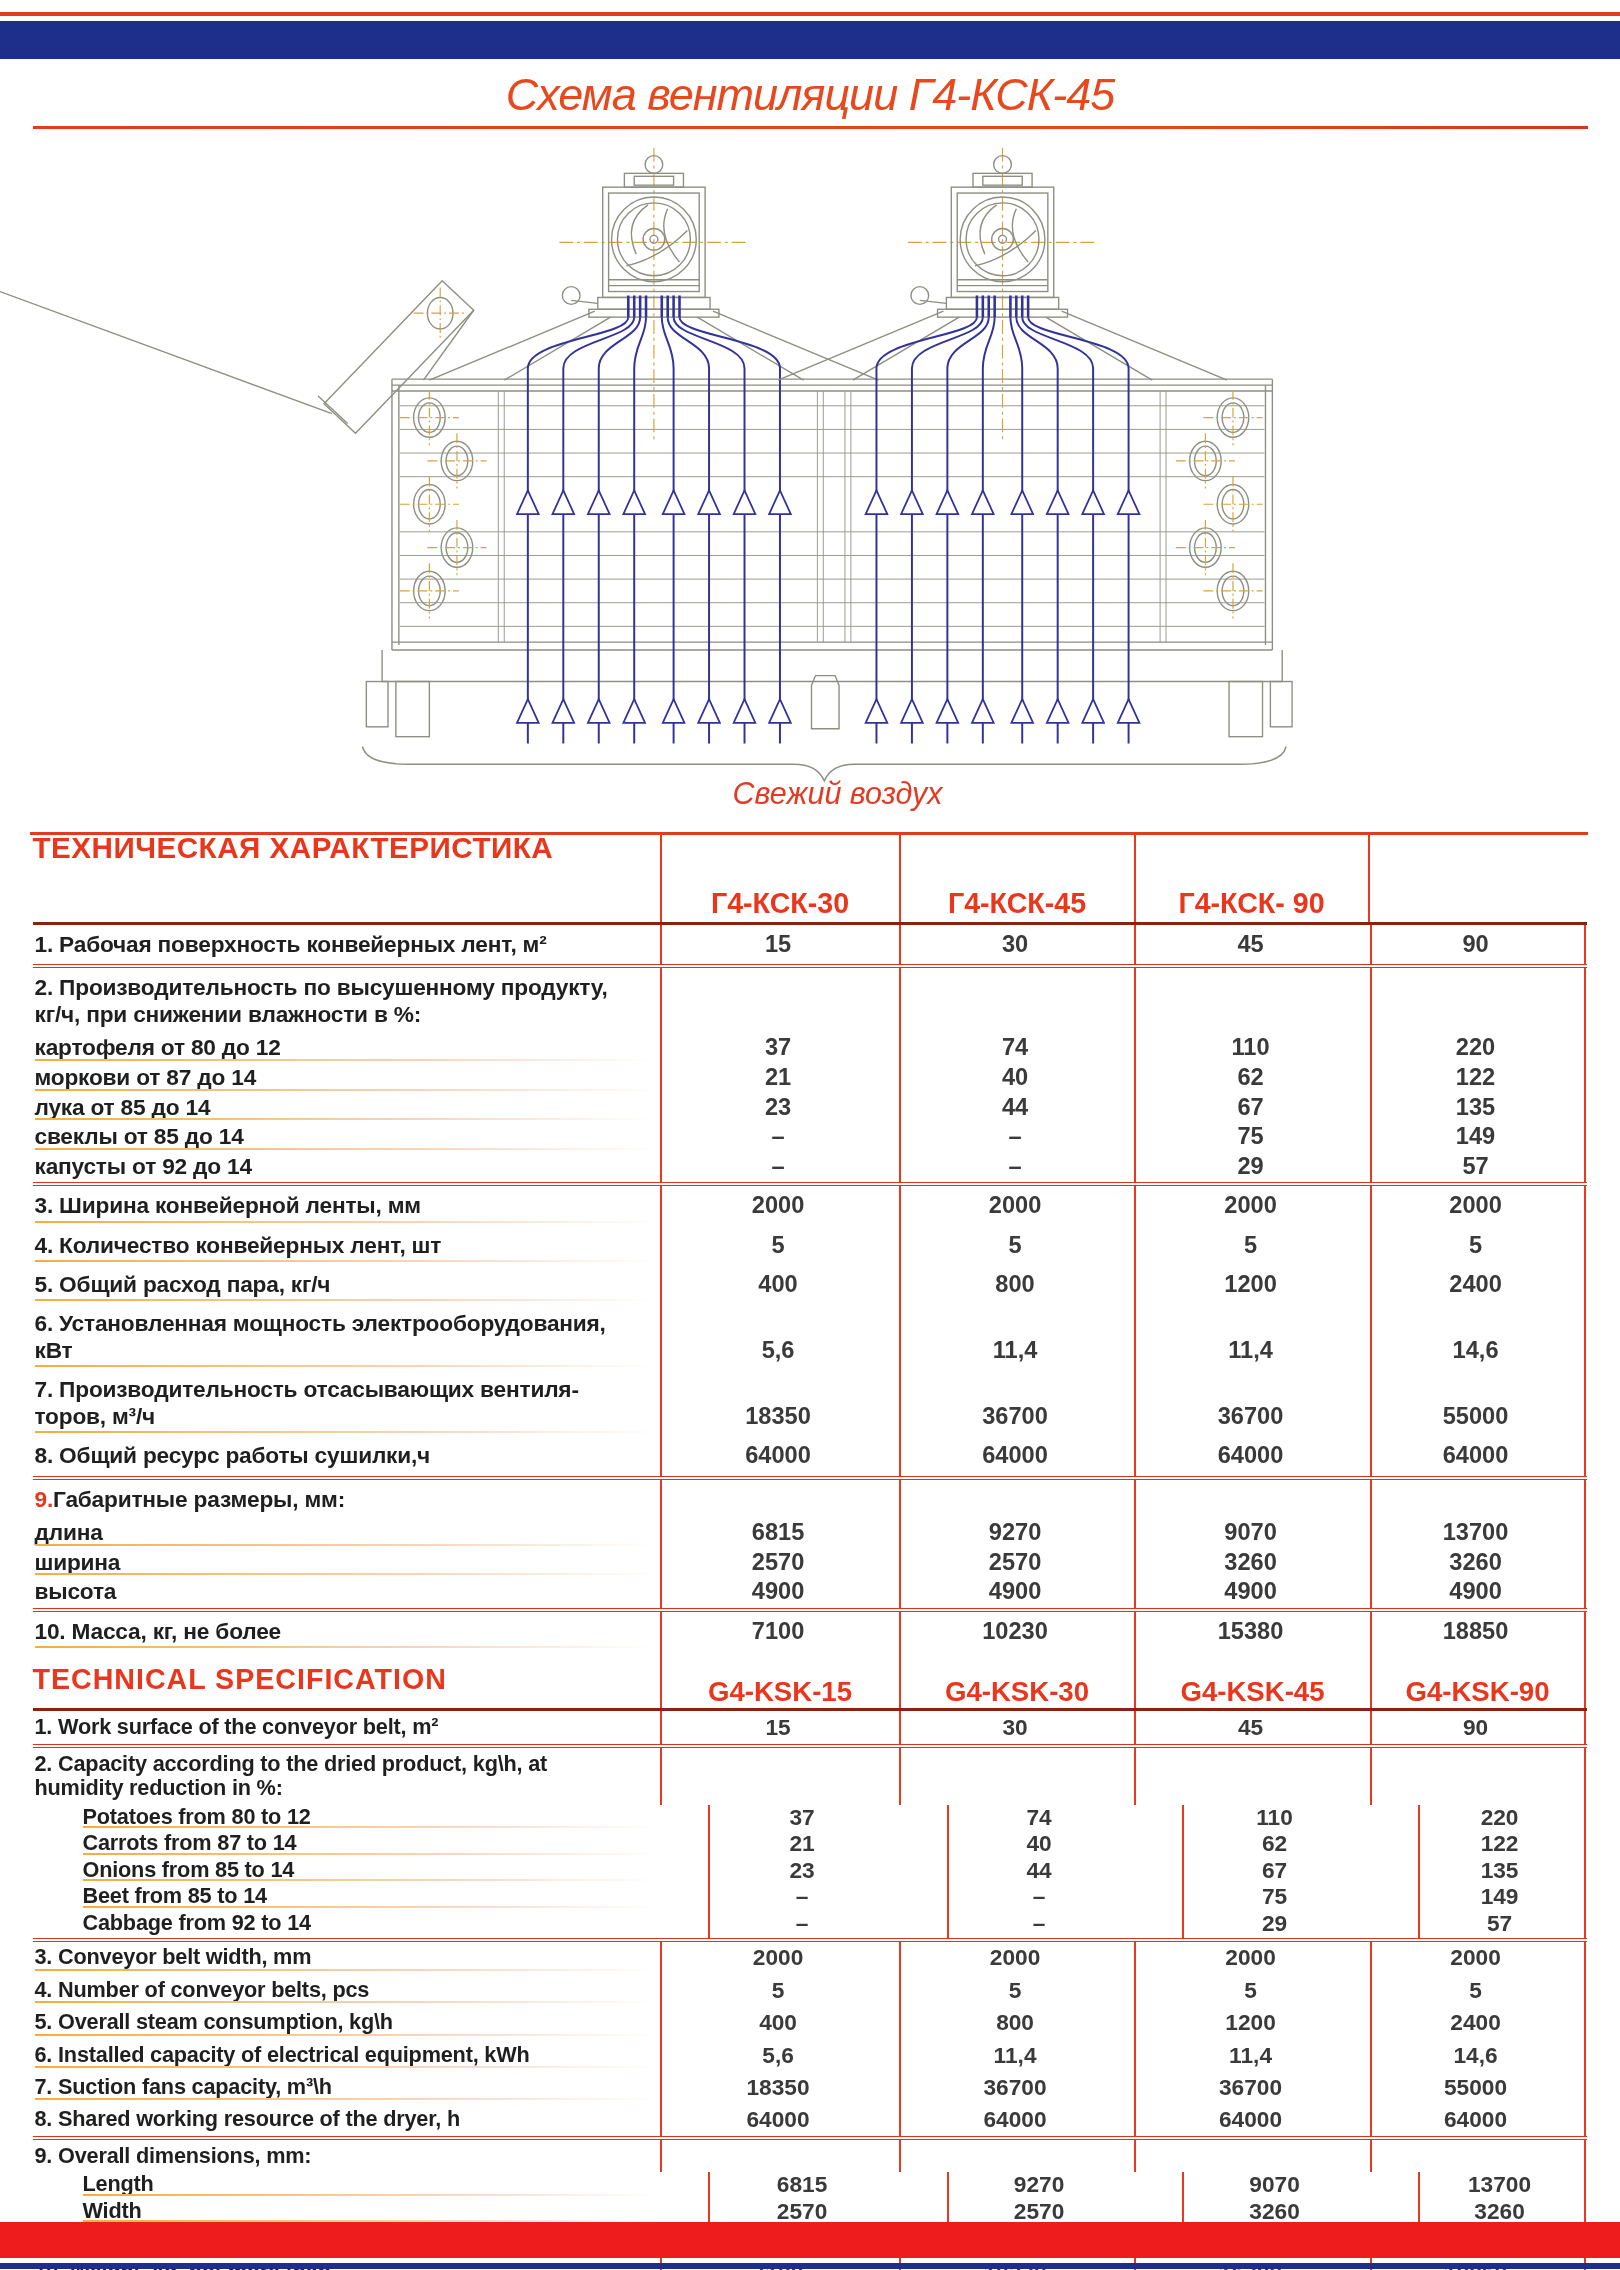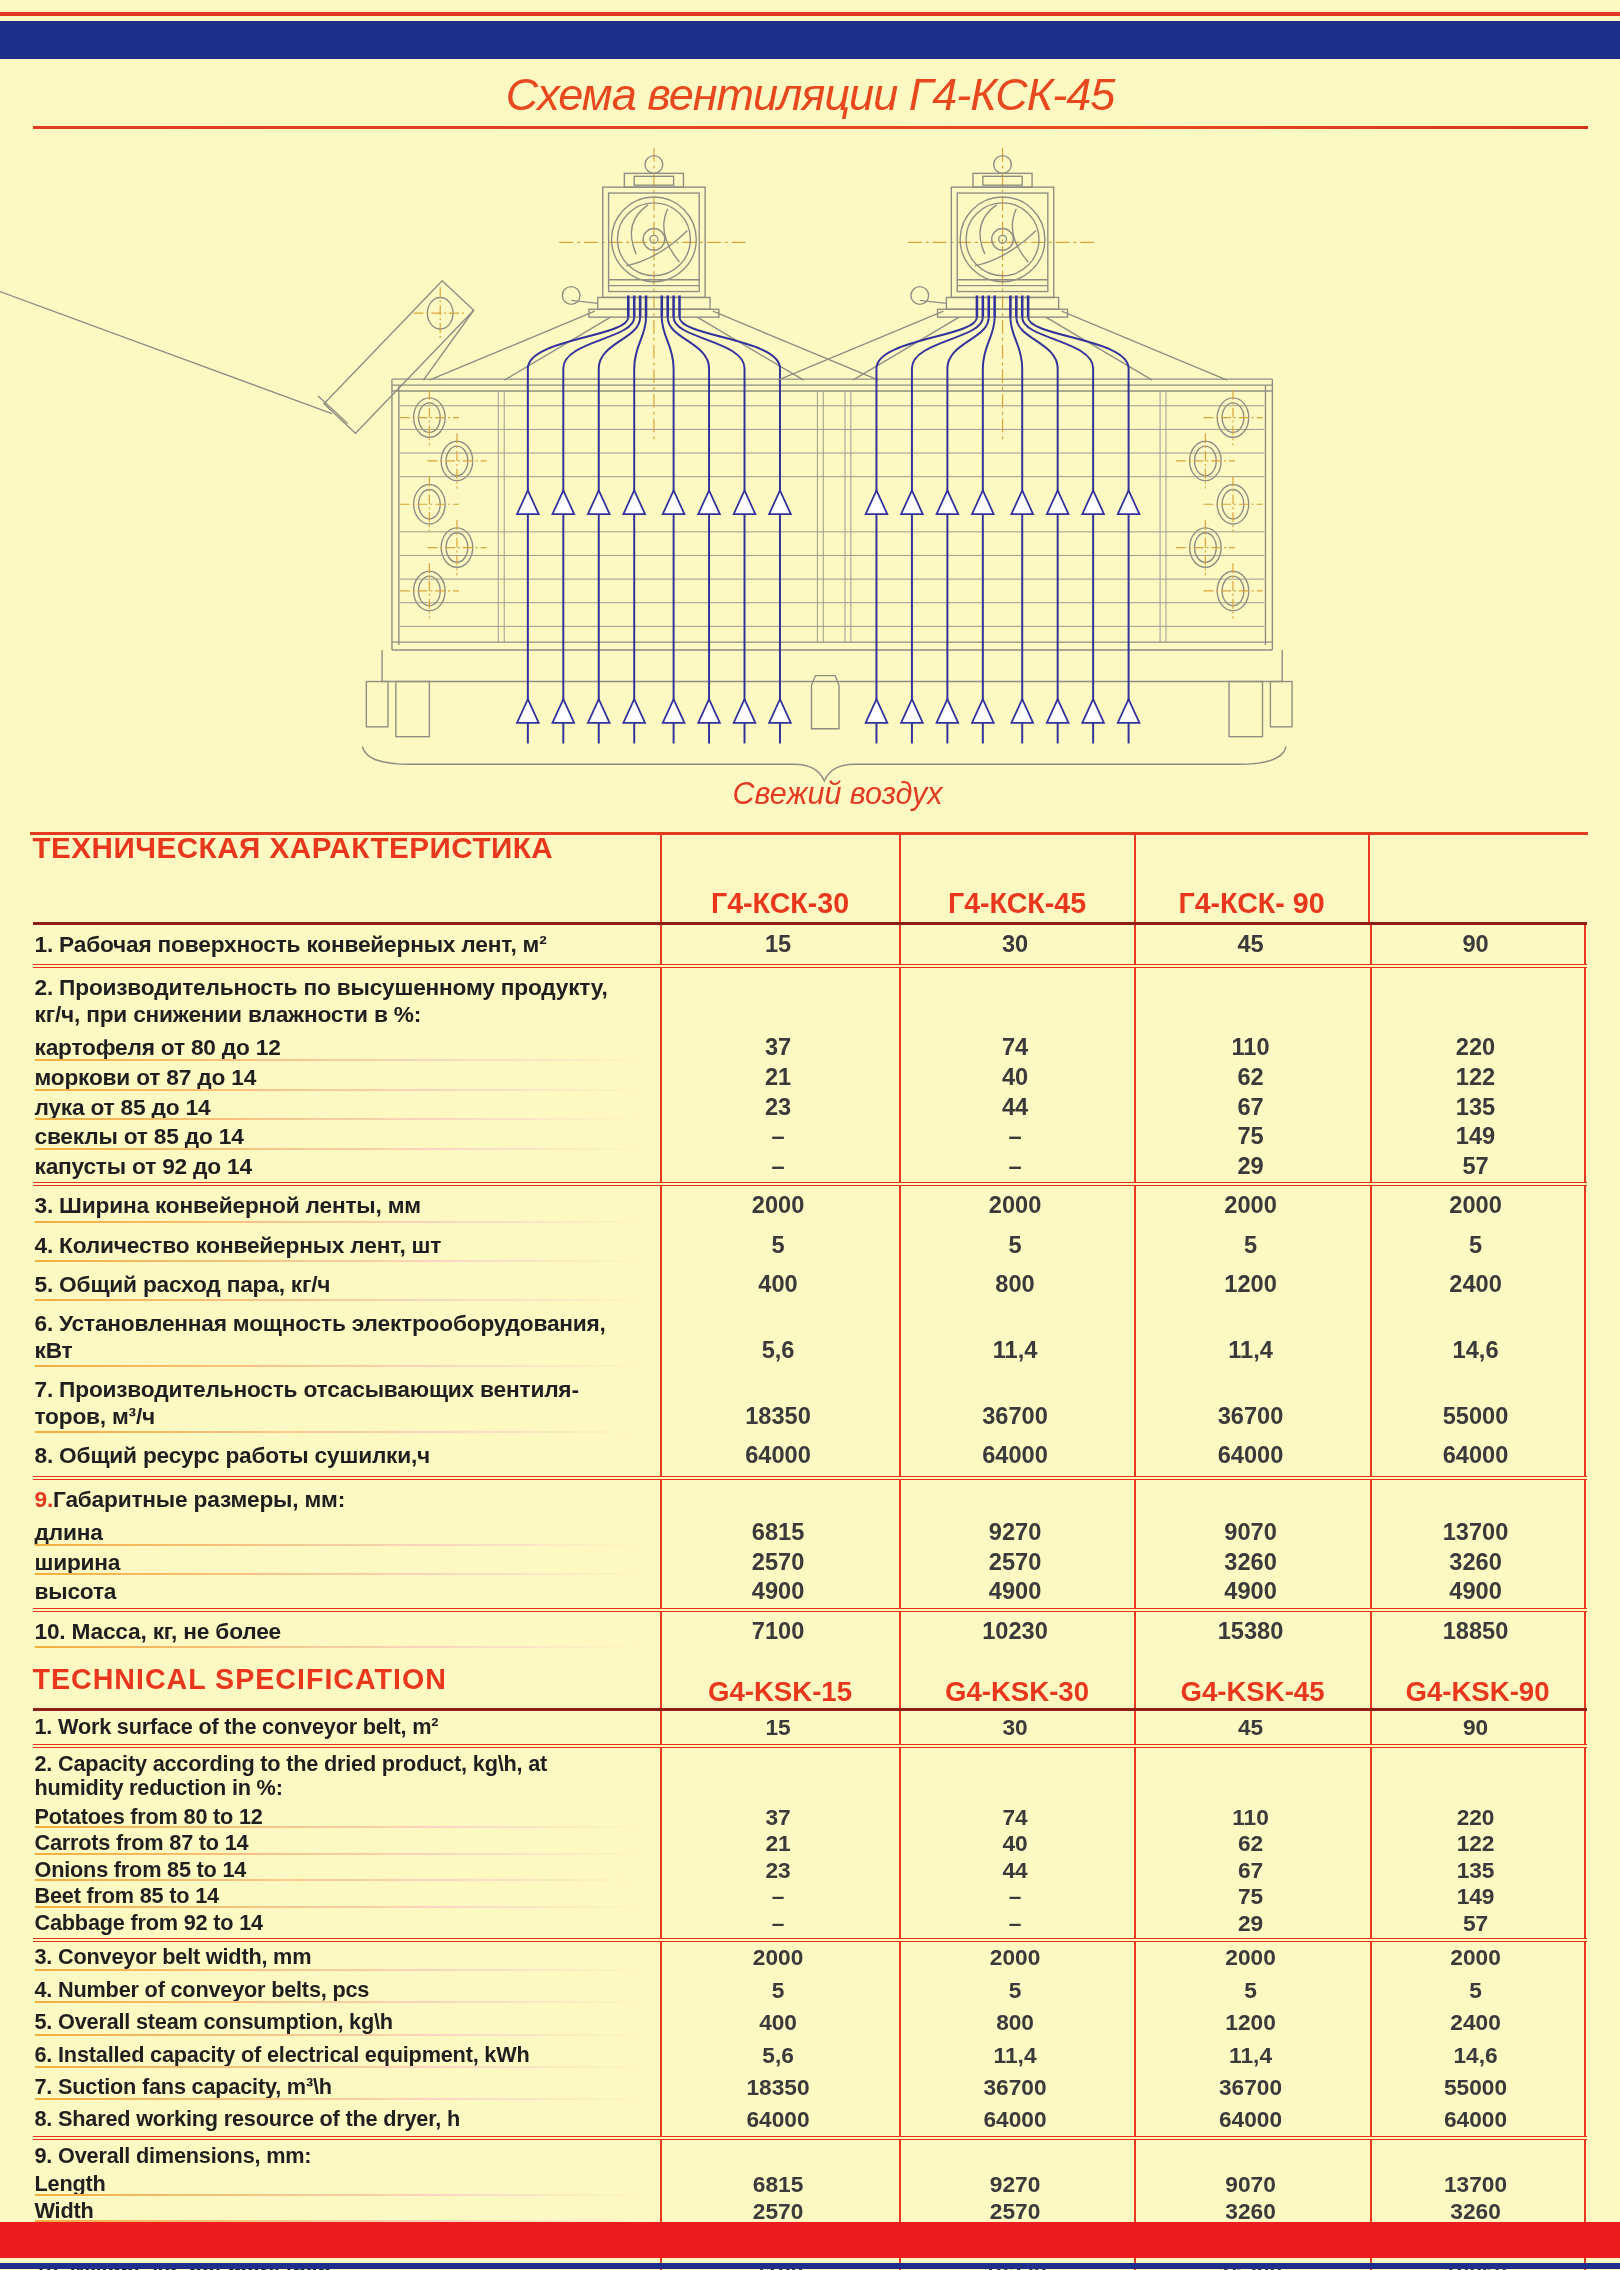--- a/index.html
+++ b/index.html
@@ -1,16 +1,16 @@
 <!DOCTYPE html>
 <html><head>
 <meta charset="utf-8">
 <style>
   html,body{margin:0;padding:0;background:#e9e9e9;}
-  #page{position:relative;width:1620px;height:2271px;background:#fef9c3;overflow:hidden;
+  #page{position:relative;width:1620px;height:2271px;background:#ffffff;overflow:hidden;
         font-family:"Liberation Sans",sans-serif;}
   .abs{position:absolute;}
   #top-red{left:0;top:11.8px;width:1620px;height:3.9px;background:#e33a22;}
   #top-navy{left:0;top:20.7px;width:1620px;height:38px;background:#1d2f8b;}
   #page-title{left:0;top:69px;width:1620px;text-align:center;font-size:45px;font-style:italic;
       color:#e8481e;letter-spacing:-1px;}
   #title-rule{left:32.5px;top:126px;width:1555px;height:3px;
       background:linear-gradient(90deg,#e33a22,#e8481e 70%,#d8341c);}
   #diagram-caption{left:0;top:776px;width:1620px;text-align:center;font-size:30.5px;font-style:italic;
       color:#e33a22;transform:translateX(27.6px);}
@@ -37,21 +37,21 @@
   .t-ru .t-head .val{font-size:28.6px;padding-bottom:5.9px;}
   .t-ru .num .cell{min-height:39px;padding:5.9px 5.9px 6.9px 2px;}
   .t-ru .sub .cell{min-height:26.6px;padding:0 5.9px 3px 2px;}
   .t-ru .val{font-size:23.6px;}
   
   .t-en{font-size:21.7px;line-height:24.6px;}
   .t-en .t-head{min-height:57px;}
   .t-en .t-head .lbl{font-size:28.6px;padding-top:15.8px;letter-spacing:1px;}
   .t-en .t-head .val{font-size:27.6px;padding-bottom:3.9px;padding-top:15.8px;}
   .t-en .num .cell{min-height:30.5px;padding:3.9px 5.9px 3.9px 2px;}
-  .t-en .sub .cell{min-height:24.6px;padding:0 5.9px 2px 2px;}
+  .t-en .sub .cell{min-height:24.6px;padding:0 5.9px 2px 2px;margin-left:48px;}
   .t-en .val{font-size:22.7px;}
   #footer-red{left:0;top:2222px;width:1620px;height:36px;background:#ee1c1c;z-index:5;}
   #footer-navy{left:0;top:2263px;width:1620px;height:5.9px;background:#1d2f8b;z-index:5;}
   svg .g{stroke:#8e8e82;fill:none;stroke-width:1.4;}
   svg .g1{stroke:#9a9a8e;fill:none;stroke-width:1;}
   svg .b{stroke:#32329b;fill:none;stroke-width:2;}
   svg .bs{stroke:#32329b;fill:none;stroke-width:2.6;}
   svg .o{stroke:#d9a33c;fill:none;stroke-width:1.2;}
   svg .tri{fill:#ffffff;stroke:#32329b;stroke-width:1.8;}
 </style>

